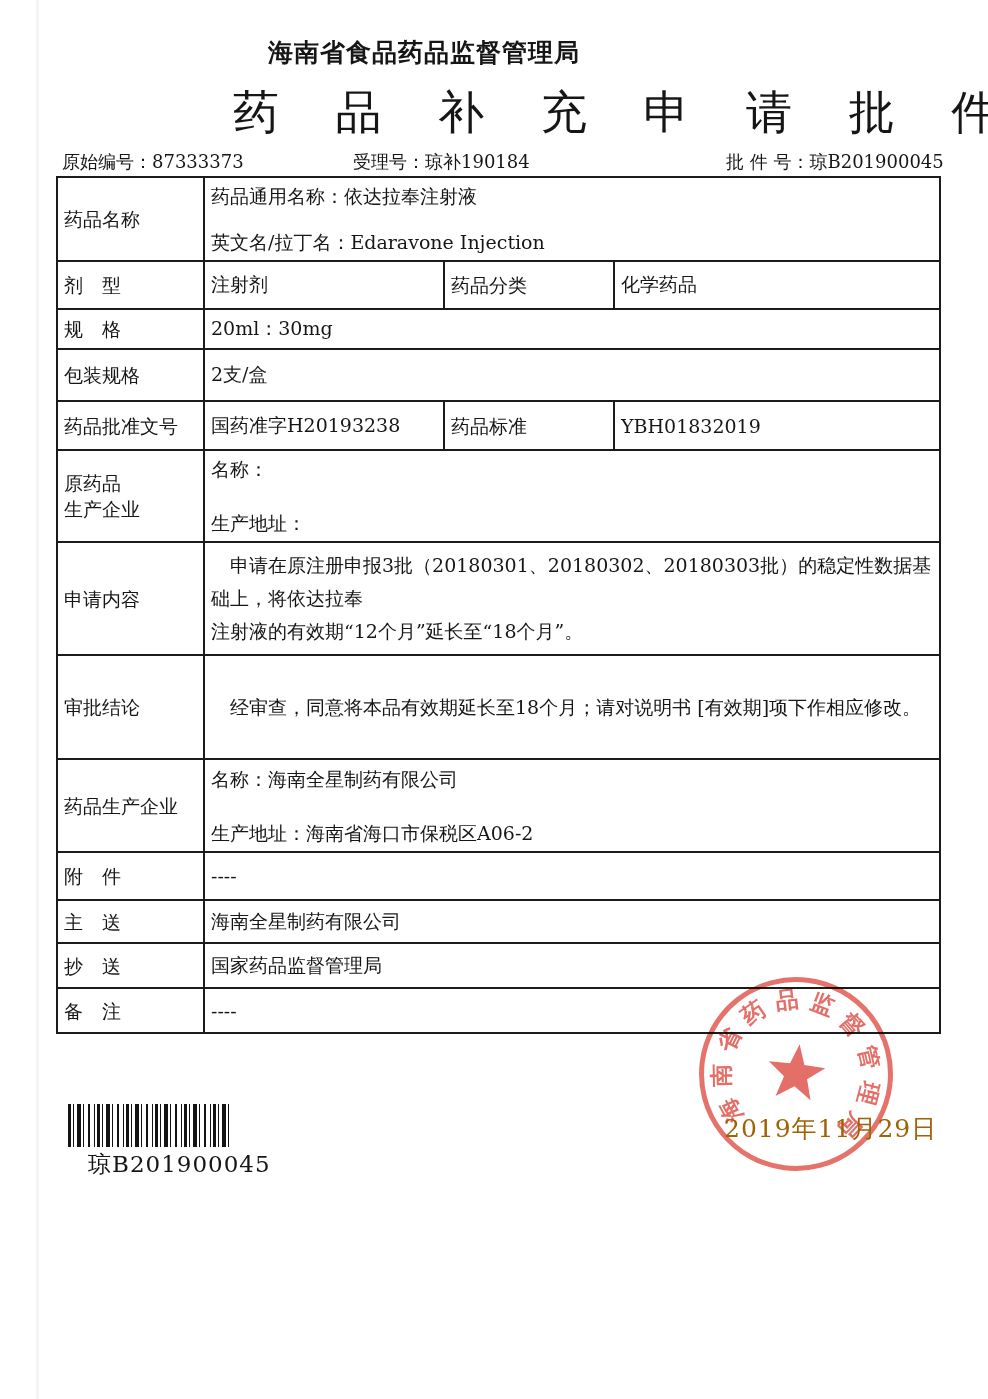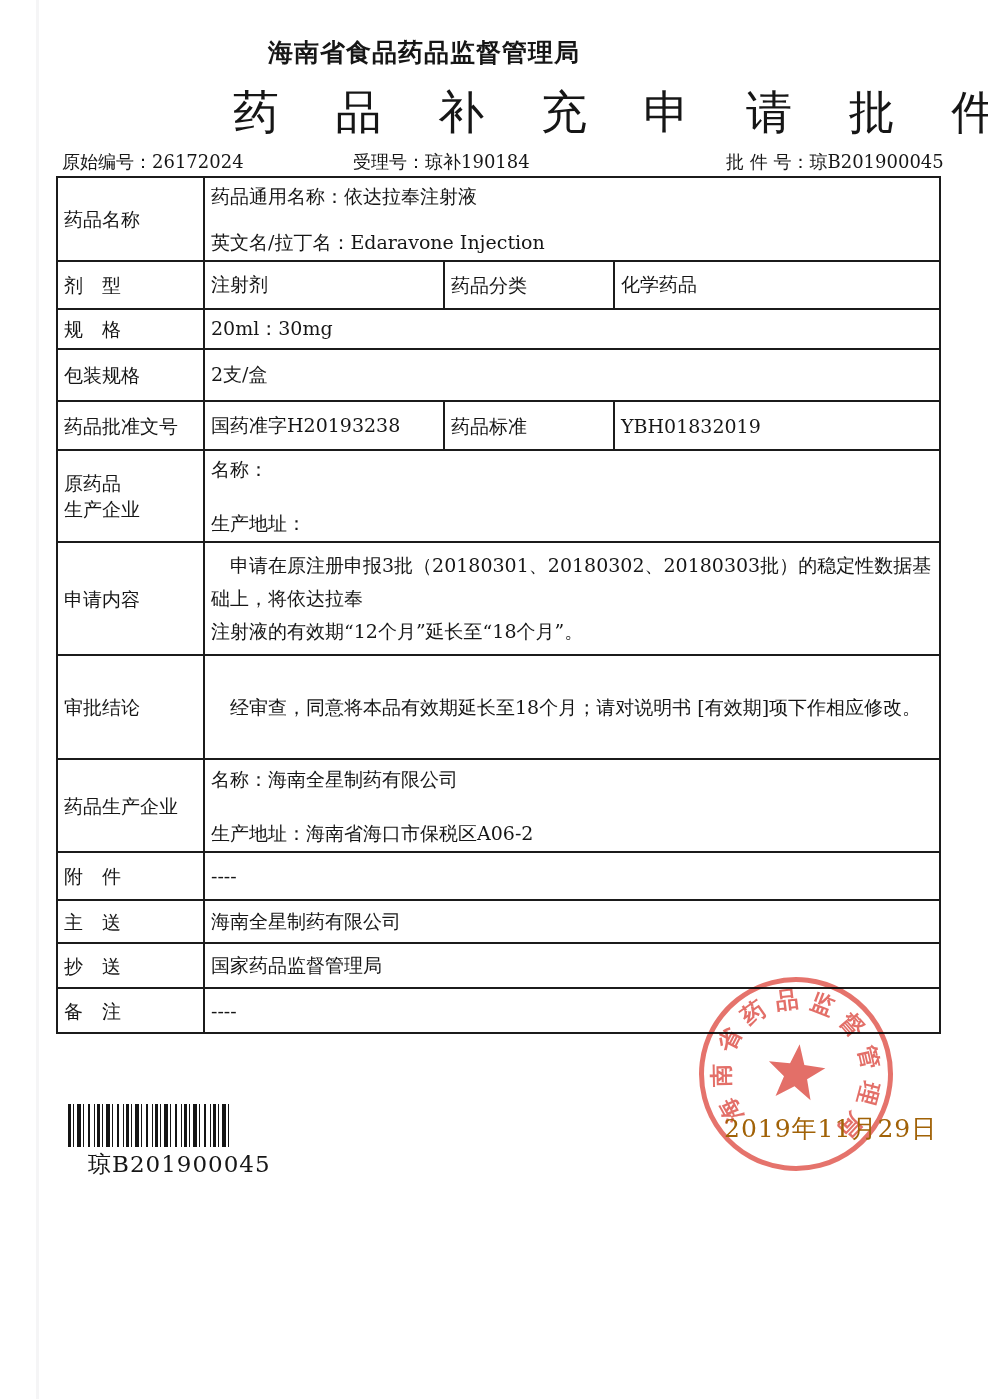--- a/index.html
+++ b/index.html
@@ -110,21 +110,21 @@
 </head>
 <body>
 
 <div class="page">
   <div class="scan-streak"></div>
 
   <div class="agency">海南省食品药品监督管理局</div>
   <div class="doc-title">药 品 补 充 申 请 批 件</div>
 
   <div class="meta">
-    <span class="m1"><span>原始编号：</span><span>26172024</span></span>
+    <span class="m1"><span>原始编号：</span><span>87333373</span></span>
     <span class="m2"><span>受理号：</span><span>琼补190184</span></span>
     <span class="m3"><span>批 件 号：</span><span>琼B201900045</span></span>
   </div>
 
   <table class="doc-table">
     <colgroup>
         <col style="width:147px">
         <col style="width:240px">
         <col style="width:170px">
         <col style="width:326px">

